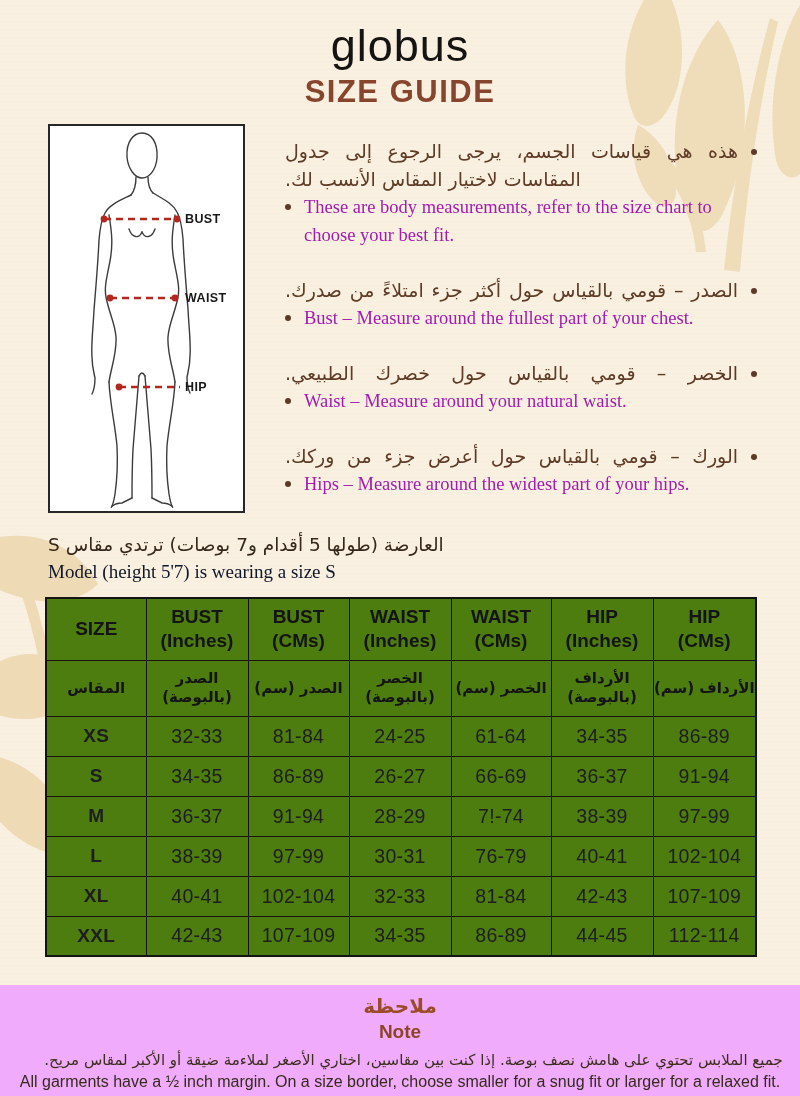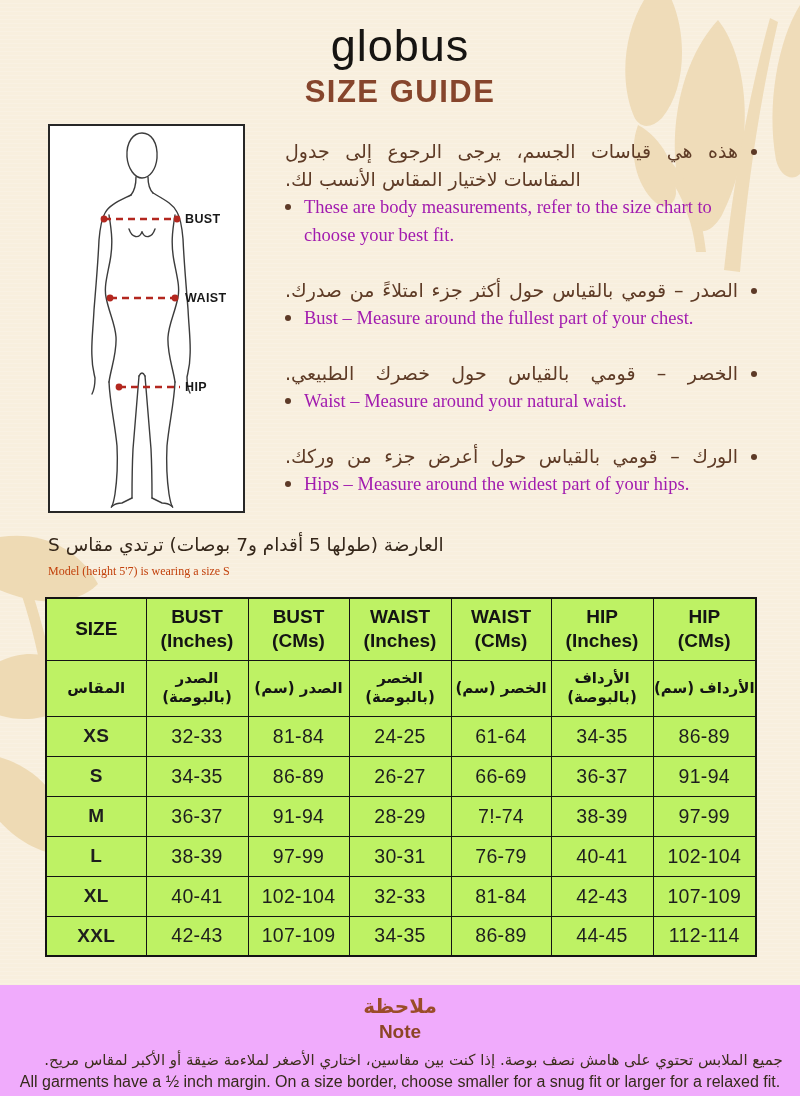--- a/index.html
+++ b/index.html
@@ -55,27 +55,27 @@
   }
 
   
   .model-note{position:absolute;left:48px;top:531px;width:480px;}
   .model-ar{
     direction:rtl;text-align:left;font-size:18.5px;line-height:27px;color:#35271a;
     font-family:"DejaVu Sans","Liberation Sans",sans-serif;
   }
   .model-en{
     font-family:"Liberation Serif","DejaVu Serif",serif;
-    font-size:12px;line-height:27px;color:#c2410c;
+    font-size:19px;line-height:27px;color:#0f172a;
   }
 
   
   .size-table{
     position:absolute;left:45px;top:597px;width:710px;height:360px;
-    border-collapse:collapse;background:#bef264;table-layout:fixed;
+    border-collapse:collapse;background:#4d7c0f;table-layout:fixed;
     border:2.5px solid #141414;
   }
   .size-table th,.size-table td{
     border:1.6px solid #141414;text-align:center;vertical-align:middle;
     padding:0;color:#141414;
   }
   tr.hdr-en{height:62px;}
   tr.hdr-en th{font-size:19px;font-weight:bold;line-height:1.3;}
   tr.hdr-ar{height:56px;}
   tr.hdr-ar th{

